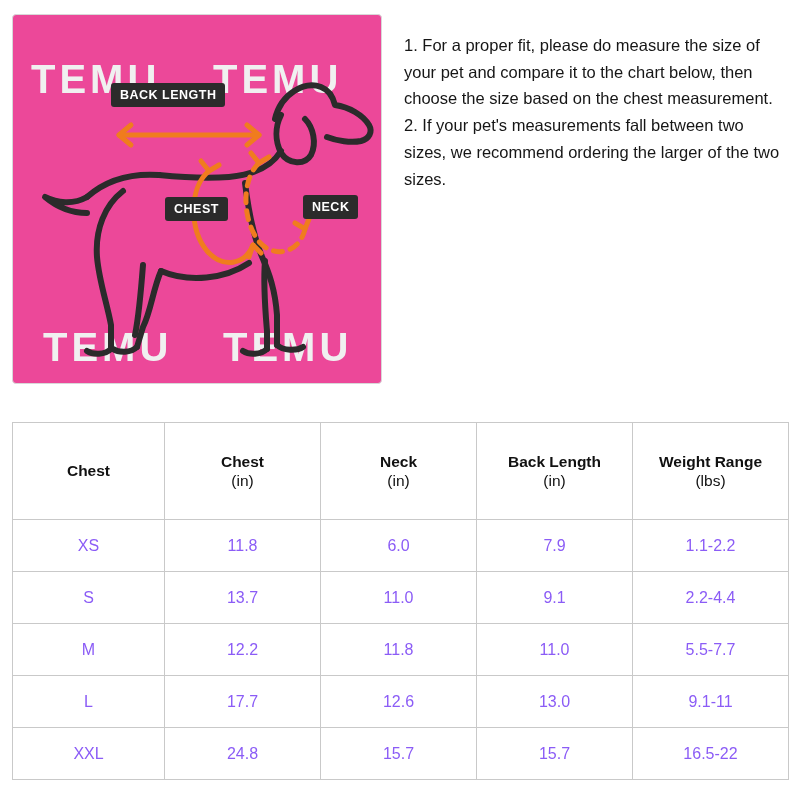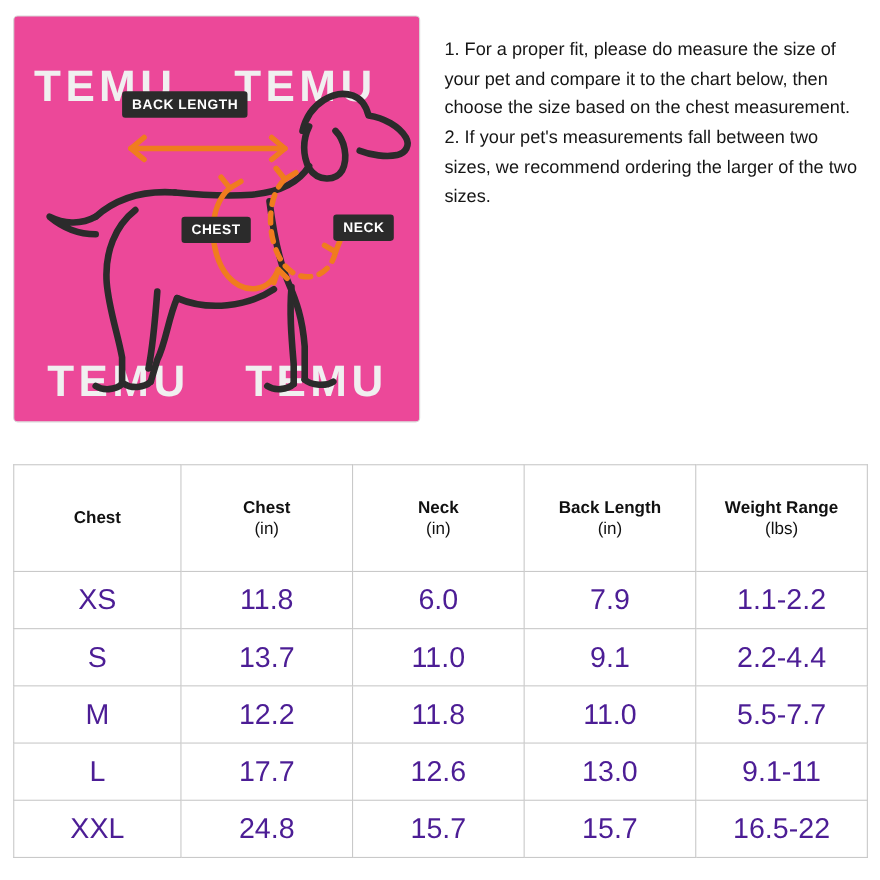--- a/index.html
+++ b/index.html
@@ -110,23 +110,23 @@
   table.size-table th {
     font-weight: bold;
     font-size: 15.5px;
     line-height: 1.25;
     padding: 10px 2px;
     height: 76px;
     vertical-align: middle;
     color: #111;
   }
   table.size-table td {
-    font-size: 26px;
+    font-size: 16px;
     height: 49px;
-    color: #4c1d95;
+    color: #8b5cf6;
   }
   .col-size  { width: 152px; }
   .col-chest { width: 156px; }
   .col-neck  { width: 156px; }
   .col-back  { width: 156px; }
   .col-weight{ width: 156px; }
   .unit { font-weight: normal; display: block; }
 </style>
 </head>
 <body>

